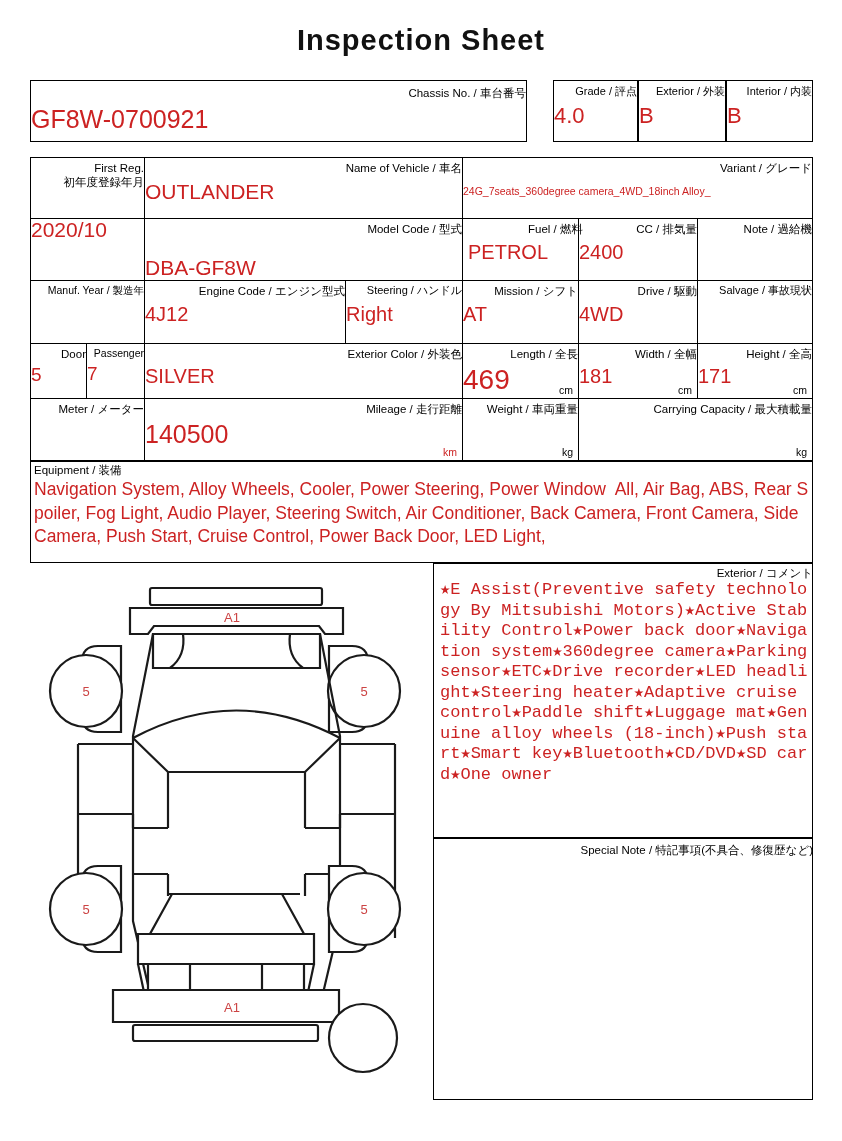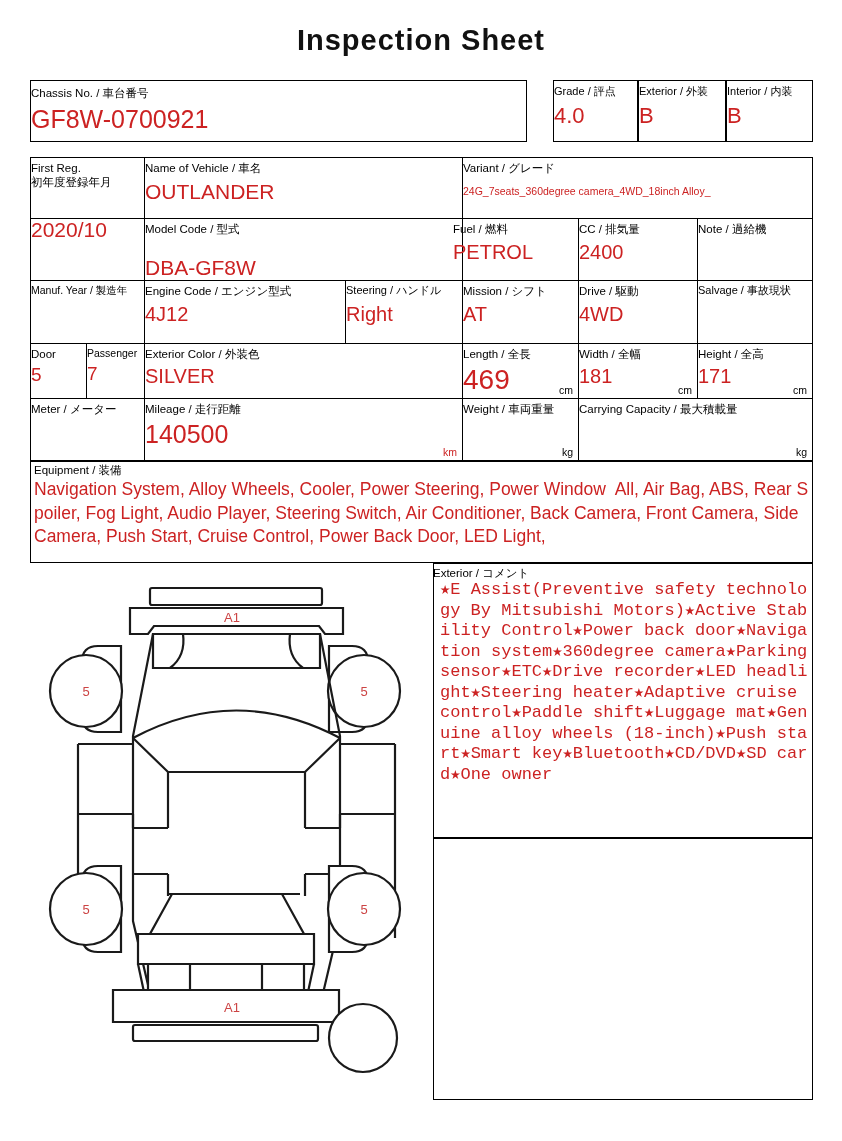--- a/index.html
+++ b/index.html
@@ -15,21 +15,21 @@
   .title {
     position: absolute; left: 0; top: 24px; width: 842px;
     text-align: center;
     font-size: 29px; font-weight: bold; letter-spacing: 1px;
     color: #111; font-family: "Liberation Sans", sans-serif;
   }
 
   
   .bx { position: absolute; border: 1.4px solid #000; background: #fff; }
   .lbl {
-    font-size: 11.5px; color: #000; text-align: left;
+    font-size: 11.5px; color: #000; text-align: right;
     font-family: "Liberation Sans", sans-serif;
     line-height: 1.25; white-space: nowrap;
   }
   .val {
     color: #cc2222; 
     font-family: "Liberation Sans", sans-serif;
     line-height: 1.1;
   }
   .cell {
     position: absolute; display: flex; flex-direction: column;
@@ -123,21 +123,21 @@
     <div class="val" style="font-size:10.5px; margin-top:11px; white-space:nowrap;">24G_7seats_360degree camera_4WD_18inch Alloy_</div>
   </div>
 
   <div class="vr" style="left:462px; top:218px; height:62px;"></div>
   <div class="vr" style="left:578px; top:218px; height:62px;"></div>
   <div class="vr" style="left:697px; top:218px; height:62px;"></div>
   <div class="cell" style="left:145px; top:219px; width:317px; height:61px;">
     <div class="lbl">Model Code / 型式</div>
     <div class="val" style="font-size:21px; margin-top:20px;">DBA-GF8W</div>
   </div>
-  <div class="cell" style="left:453px; top:219px; width:115px; height:61px;">
+  <div class="cell" style="left:468px; top:219px; width:115px; height:61px;">
     <div class="lbl">Fuel / 燃料</div>
     <div class="val" style="font-size:20px; margin-top:5px;">PETROL</div>
   </div>
   <div class="cell" style="left:579px; top:219px; width:118px; height:61px;">
     <div class="lbl">CC / 排気量</div>
     <div class="val" style="font-size:20px; margin-top:5px;">2400</div>
   </div>
   <div class="cell" style="left:698px; top:219px; width:114px; height:61px;">
     <div class="lbl">Note / 過給機</div>
     <div class="val" style="font-size:20px; margin-top:5px;"></div>
@@ -230,20 +230,21 @@
 
   <div class="bx" style="left:30px; top:461px; width:783px; height:102px;"></div>
   <div class="lbl" style="position:absolute; left:34px; top:463px; text-align:left; font-size:11.5px;">Equipment / 装備</div>
   <div id="equipment-text">Navigation System, Alloy Wheels, Cooler, Power Steering, Power Window  All, Air Bag, ABS, Rear Spoiler, Fog Light, Audio Player, Steering Switch, Air Conditioner, Back Camera, Front Camera, Side Camera, Push Start, Cruise Control, Power Back Door, LED Light,</div>
 
   <div class="bx" style="left:433px; top:563px; width:380px; height:275px;"></div>
   <div class="lbl" style="position:absolute; left:433px; top:566px; width:380px; font-size:11.5px;">Exterior / コメント</div>
   <div id="comment-text">★E Assist(Preventive safety technology By Mitsubishi Motors)★Active Stability Control★Power back door★Navigation system★360degree camera★Parking sensor★ETC★Drive recorder★LED headlight★Steering heater★Adaptive cruise control★Paddle shift★Luggage mat★Genuine alloy wheels (18-inch)★Push start★Smart key★Bluetooth★CD/DVD★SD card★One owner</div>
 
   <div class="bx" style="left:433px; top:838px; width:380px; height:262px;"></div>
+  <div class="lbl" style="position:absolute; left:433px; top:843px; width:380px; font-size:11.5px;">Special Note / 特記事項(不具合、修復歴など)</div>
   <div style="position:absolute; left:440px; top:865px; width:366px; color:#cc2222; font-size:16px; line-height:20px;"></div>
 
   <div id="car-diagram">
     <svg viewBox="0 0 410 560" xmlns="http://www.w3.org/2000/svg">
 
       <rect class="dg" x="130" y="22" width="172" height="17" rx="2"></rect>
 
       <path class="dg" d="M110 42 h213 v26 h-18 l-6 -8 h-165 l-6 8 h-18 z"></path>
 
       <path class="dg" d="M133 68 h167 v34 h-167 z"></path>

